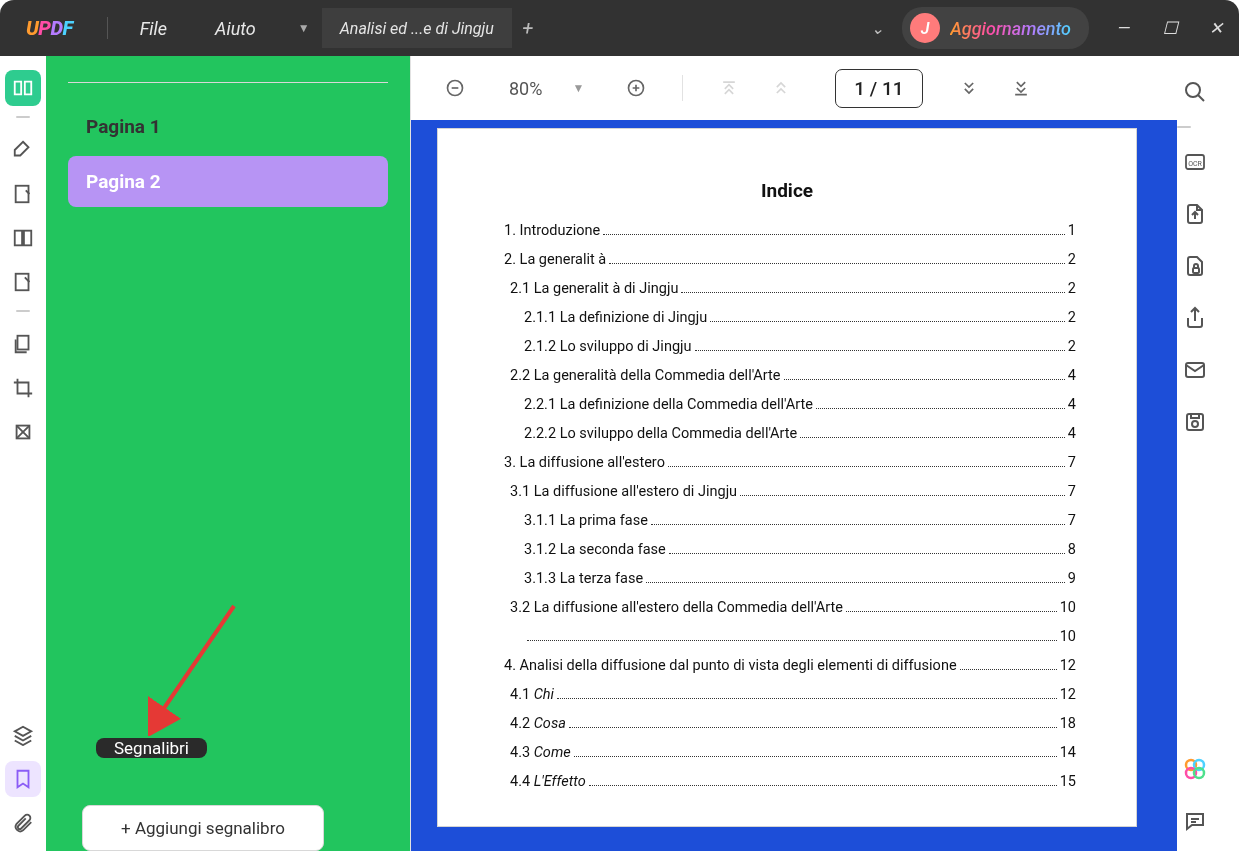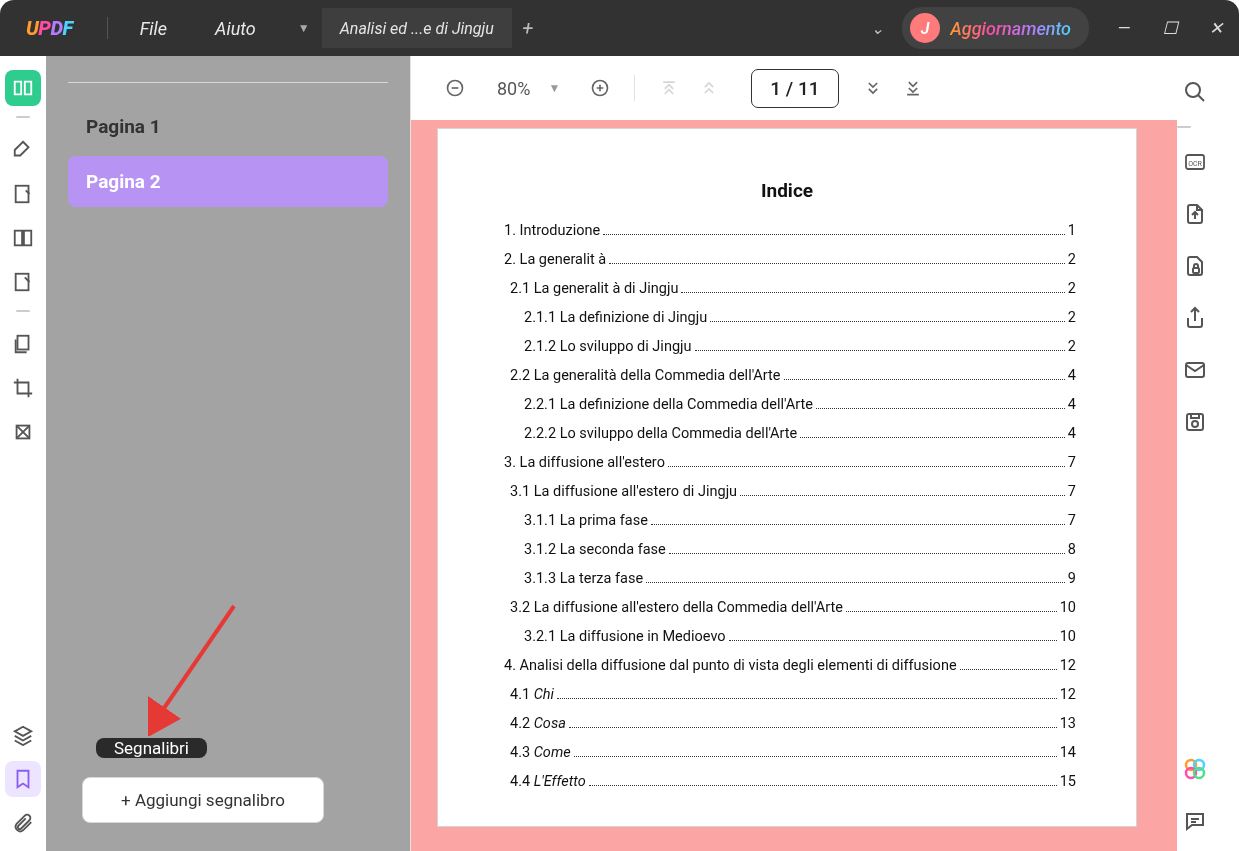--- a/index.html
+++ b/index.html
@@ -24,41 +24,41 @@
 .workspace { display: flex; height: calc(100% - 56px); background: #fff; }
 
 .left-rail { width: 46px; background: #fff; border-right: none; display: flex; flex-direction: column; align-items: center; padding: 14px 0 10px; gap: 8px; position: relative; }
 .rail-btn { width: 36px; height: 36px; border-radius: 8px; display: flex; align-items: center; justify-content: center; cursor: pointer; color: #555; }
 .rail-btn.green { background: #2ecc8f; color: #fff; }
 .rail-btn.selected { background: #ede4ff; color: #8b5cf6; border-radius: 8px; }
 .rail-btn svg { width: 22px; height: 22px; }
 .rail-spacer { flex: 1; }
 .rail-dash { width: 14px; height: 2px; background: #ccc; border-radius: 1px; margin: 2px 0 6px; }
 
-.bookmark-panel { width: 365px; background: #a3a3a3; display: flex; flex-direction: column; padding: 26px 22px 28px; border-right: 1px solid #e2e2e2; position: relative; }
+.bookmark-panel { width: 365px; background: #22c55e; display: flex; flex-direction: column; padding: 26px 22px 0; border-right: 1px solid #e2e2e2; position: relative; }
 .bm-divider { height: 1px; background: #d8d8d8; margin-bottom: 18px; }
 .bm-item { padding: 14px 18px; font-size: 19px; font-weight: 700; color: #333; border-radius: 8px; cursor: pointer; margin-bottom: 4px; }
 .bm-item.active { background: #b794f4; color: #fff; }
 .bm-footer { margin-top: auto; }
 .add-bm-btn { width: 242px; height: 46px; background: #fff; border: 1px solid #d8d8d8; border-radius: 8px; font-size: 17px; color: #333; cursor: pointer; display: flex; align-items: center; justify-content: center; margin-left: 14px; }
 
 .tooltip { position: absolute; left: 96px; top: 738px; background: #2a2a2a; color: #fff; padding: 0 18px; border-radius: 8px; font-size: 17px; z-index: 10; }
 .arrow-ann { position: absolute; left: 148px; top: 596px; z-index: 5; pointer-events: none; }
 
 .doc-area { flex: 1; display: flex; flex-direction: column; background: #fff; }
-.doc-toolbar { height: 64px; display: flex; align-items: center; padding: 0 24px; gap: 0; }
+.doc-toolbar { height: 64px; display: flex; align-items: center; padding: 0 24px; gap: 12px; }
 .tool-btn { width: 40px; height: 40px; display: flex; align-items: center; justify-content: center; cursor: pointer; color: #666; border-radius: 6px; }
 .tool-btn svg { width: 20px; height: 20px; }
 .zoom-lvl { font-size: 18px; color: #555; padding: 0 18px 0 22px; }
 .zoom-caret { color: #999; font-size: 12px; padding: 0 20px 0 0; }
 .tool-sep { width: 1px; height: 26px; background: #e2e2e2; margin: 0 14px; }
 .page-box { border: 1.5px solid #333; border-radius: 7px; padding: 7px 18px; font-size: 19px; color: #222; font-weight: 500; margin: 0 14px 0 22px; }
 .tool-spacer { flex: 1; }
 
-.doc-viewport { flex: 1; background: #fca5a5; overflow: hidden; padding: 8px 40px 0 26px; }
+.doc-viewport { flex: 1; background: #1d4ed8; overflow: hidden; padding: 8px 40px 0 26px; }
 .page { width: 100%; max-width: 720px; background: #fff; border: 1px solid #d4d4d4; padding: 50px 60px 30px; font-family: Georgia, "Times New Roman", serif; color: #111; }
 .page-title { text-align: center; font-size: 19px; font-weight: 700; margin-bottom: 14px; }
 .toc-line { display: flex; align-items: baseline; white-space: nowrap; font-size: 14.5px; line-height: 2.0; }
 .toc-line.l0 { margin-left: 6px; }
 .toc-line.l1 { margin-left: 12px; }
 .toc-line.l2 { margin-left: 26px; }
 .toc-line em { font-style: italic; }
 .toc-dots { flex: 1; border-bottom: 1.5px dotted #333; margin: 0 3px 4px 3px; min-width: 10px; }
 .toc-pg { }
 
@@ -280,38 +280,37 @@
               <span>3.1.3 La terza fase</span>
               <span class="toc-dots"></span>
               <span class="toc-pg"> 9</span>
             </div>
             <div class="toc-line l1">
               <span>3.2 La diffusione all'estero della Commedia dell'Arte</span>
               <span class="toc-dots"></span>
               <span class="toc-pg"> 10</span>
             </div>
             <div class="toc-line l2">
-              <span>3.2.1 La diffusione in Medioevo</span>
               <span class="toc-dots"></span>
               <span class="toc-pg"> 10</span>
             </div>
             <div class="toc-line l0">
               <span>4. Analisi della diffusione dal punto di vista degli elementi di diffusione</span>
               <span class="toc-dots"></span>
               <span class="toc-pg"> 12</span>
             </div>
             <div class="toc-line l1">
               <span>4.1 <em>Chi</em></span>
               <span class="toc-dots"></span>
               <span class="toc-pg"> 12</span>
             </div>
             <div class="toc-line l1">
               <span>4.2 <em>Cosa</em></span>
               <span class="toc-dots"></span>
-              <span class="toc-pg"> 13</span>
+              <span class="toc-pg"> 18</span>
             </div>
             <div class="toc-line l1">
               <span>4.3 <em>Come</em></span>
               <span class="toc-dots"></span>
               <span class="toc-pg"> 14</span>
             </div>
             <div class="toc-line l1">
               <span>4.4 <em>L'Effetto</em></span>
               <span class="toc-dots"></span>
               <span class="toc-pg"> 15</span>

